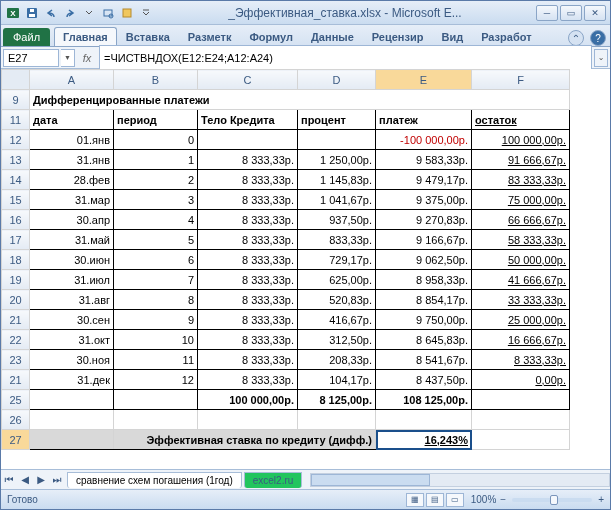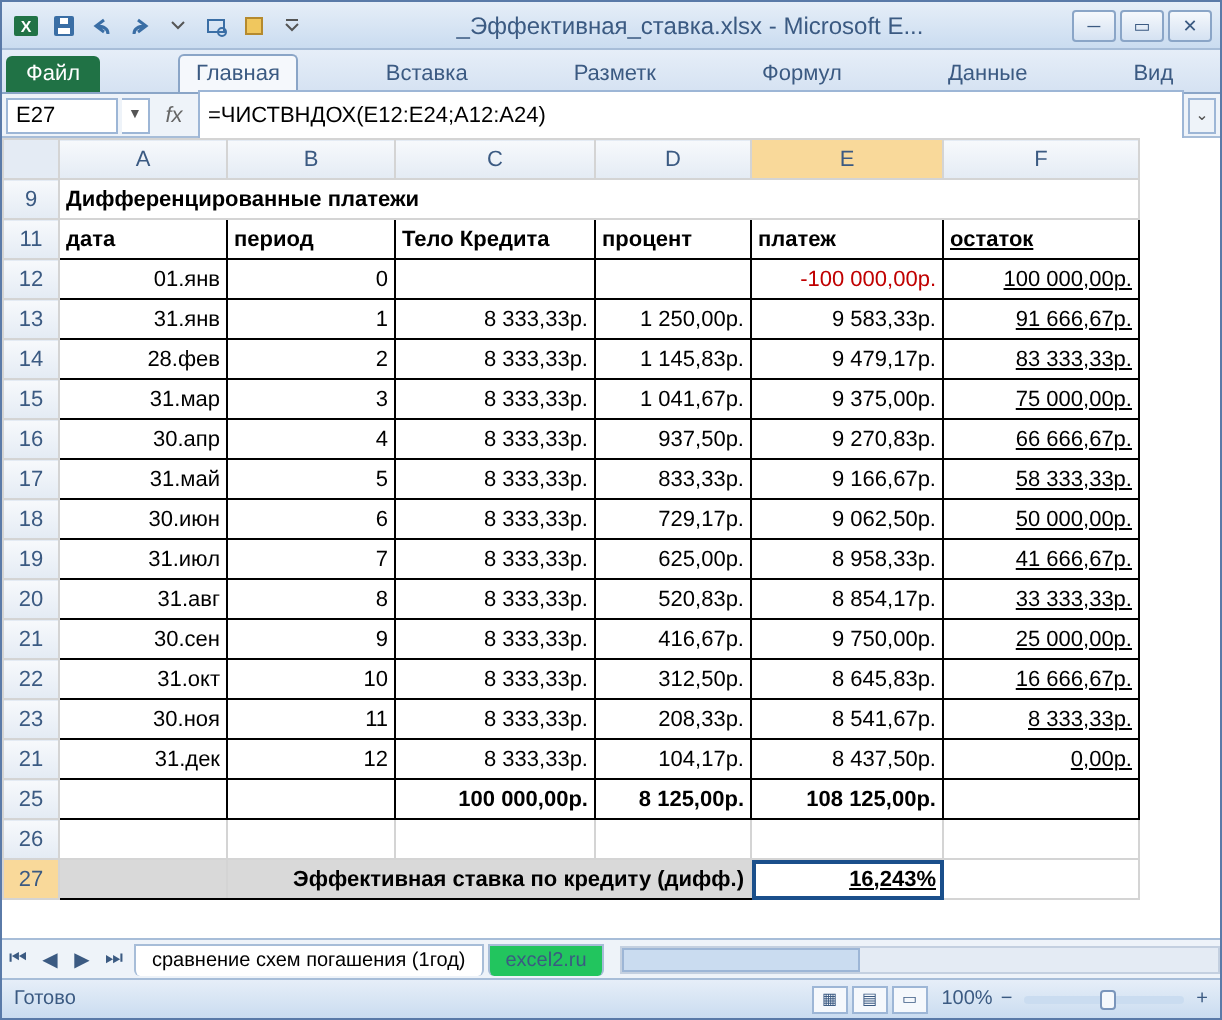--- a/index.html
+++ b/index.html
@@ -8,23 +8,23 @@
   
   
   .titlebar { height: 24px; background: linear-gradient(#e6eef8,#cadcf0); display: flex; align-items: center; padding: 0 4px; border-bottom: 1px solid #a7bdd8; }
   .qat { display: flex; gap: 3px; align-items: center; }
   .qat-btn { width: 16px; height: 16px; display: flex; align-items: center; justify-content: center; border-radius: 2px; }
   .title-text { flex: 1; text-align: center; color: #3b5a82; font-size: 12px; white-space: nowrap; overflow: hidden; }
   .win-controls { display: flex; gap: 2px; }
   .win-btn { width: 22px; height: 16px; background: linear-gradient(#f5f8fc,#d5e2f2); border: 1px solid #8aa5c7; border-radius: 2px; display: flex; align-items: center; justify-content: center; font-size: 9px; color: #3b5a82; }
   
   
-  .ribbon-tabs { height: 22px; background: linear-gradient(#e6eef8,#d5e2f2); display: flex; align-items: flex-end; padding-left: 2px; border-bottom: 1px solid #8aa5c7; gap: 35px; }
+  .ribbon-tabs { height: 22px; background: linear-gradient(#e6eef8,#d5e2f2); display: flex; align-items: flex-end; padding-left: 2px; border-bottom: 1px solid #8aa5c7; }
   .file-tab { background: #207245; color: #fff; padding: 3px 10px; border-radius: 3px 3px 0 0; font-size: 11px; margin-right: 4px; }
-  .rtab { padding: 3px 8px; color: #3b5a82; font-size: 11px; border: 1px solid transparent; border-bottom: none; }
+  .rtab { padding: 3px 8px; color: #3b5a82; font-size: 11px; border: 1px solid transparent; border-bottom: none; font-weight: bold; }
   .rtab.active { background: #f5f8fc; border-color: #8aa5c7; border-radius: 3px 3px 0 0; }
   .help-btn { margin-left: auto; margin-right: 4px; width: 16px; height: 16px; border-radius: 50%; background: #d5e2f2; border: 1px solid #8aa5c7; color: #3b5a82; font-size: 10px; display: flex; align-items: center; justify-content: center; }
   
   
   .formula-row { height: 22px; display: flex; align-items: center; background: #eef3f9; border-bottom: 1px solid #a7bdd8; padding: 0 2px; gap: 2px; }
   .namebox { width: 56px; height: 18px; background: #fff; border: 1px solid #9db6d6; display: flex; align-items: center; padding: 0 4px; font-size: 11px; }
   .namebox-dd { width: 14px; height: 18px; background: #fff; border: 1px solid #9db6d6; border-left: none; display: flex; align-items: center; justify-content: center; font-size: 7px; color: #555; }
   .fx-label { width: 20px; font-style: italic; color: #666; text-align: center; font-size: 11px; }
   .formula-input { flex: 1; height: 18px; background: #fff; border: 1px solid #9db6d6; padding: 12px 4px; font-size: 11px; display: flex; align-items: center; }
   .formula-expand { width: 14px; height: 18px; background: #eef3f9; border: 1px solid #9db6d6; display: flex; align-items: center; justify-content: center; font-size: 8px; color: #555; }
@@ -137,20 +137,21 @@
     </div>
   </div>
 
   <div class="ribbon-tabs">
     <div class="file-tab">Файл</div>
     <div class="rtab active">Главная</div>
     <div class="rtab">Вставка</div>
     <div class="rtab">Разметк</div>
     <div class="rtab">Формул</div>
     <div class="rtab">Данные</div>
+    <div class="rtab">Рецензир</div>
     <div class="rtab">Вид</div>
     <div class="rtab">Разработ</div>
     <div class="help-btn">⌃</div>
     <div class="help-btn" style="border-radius:50%;background:#3a6ea5;color:#fff;margin-left:2px">?</div>
   </div>
 
   <div class="formula-row">
     <div class="namebox">E27</div>
     <div class="namebox-dd">▼</div>
     <div class="fx-label">fx</div>

